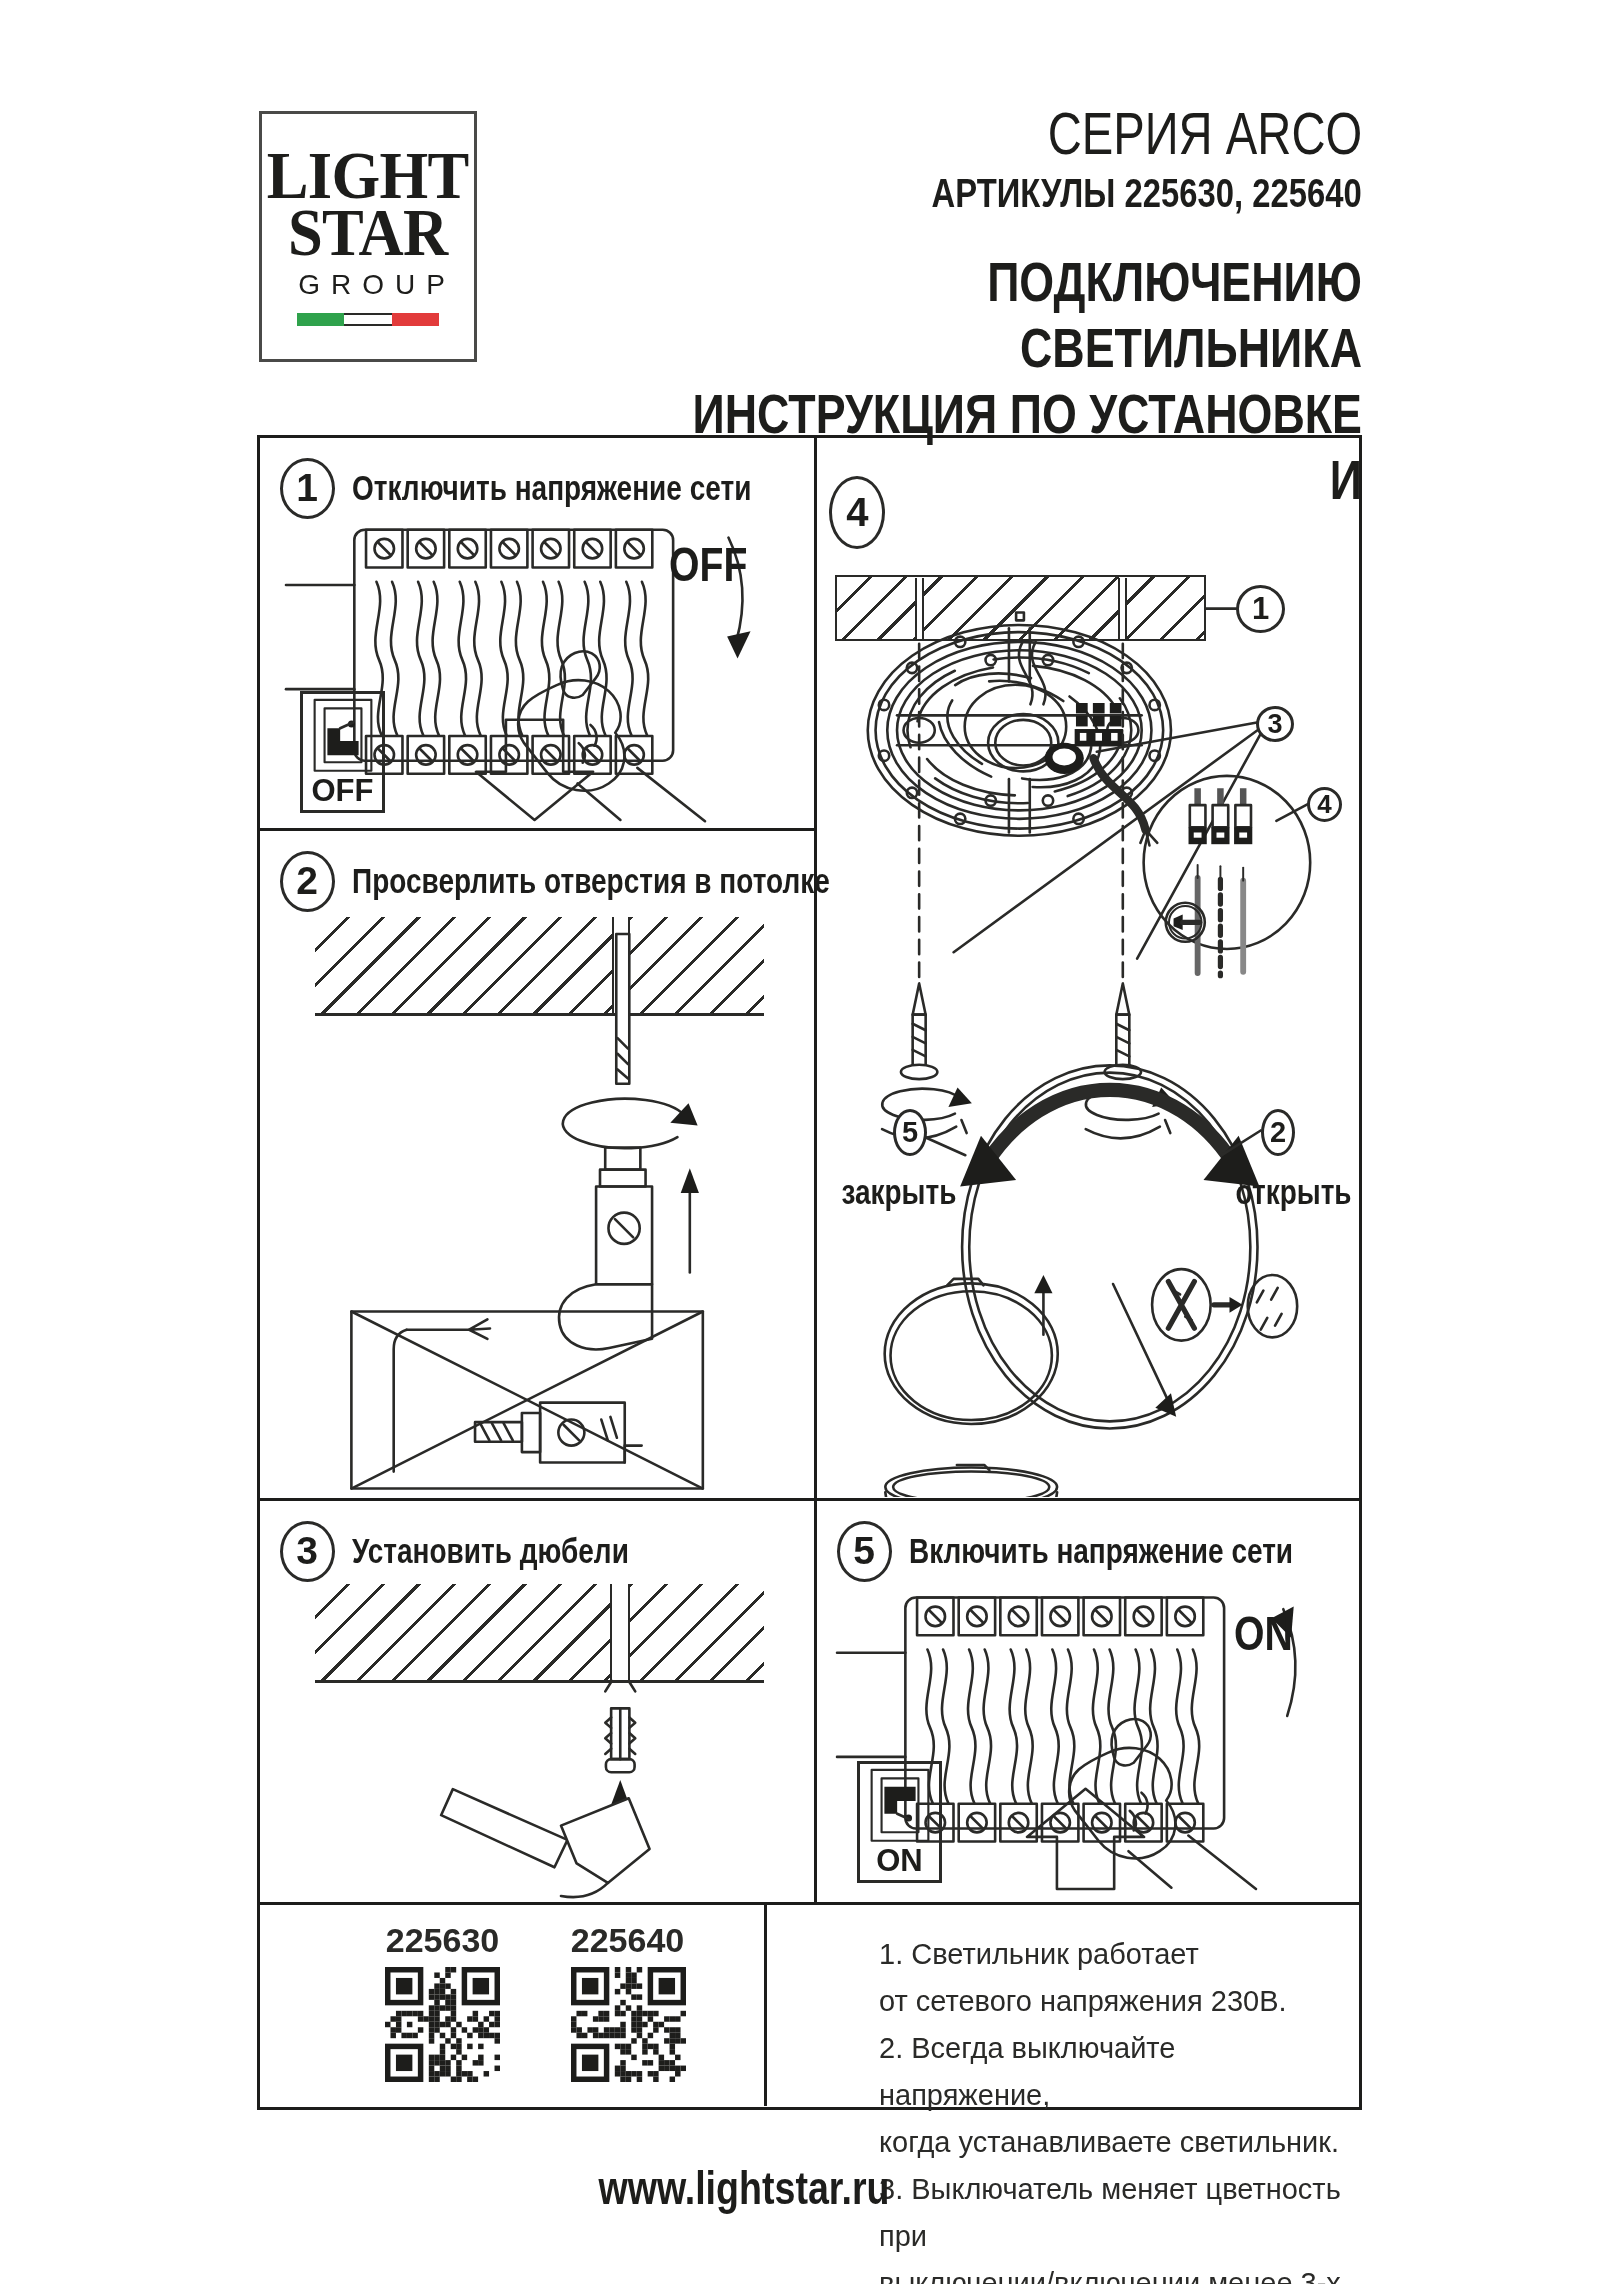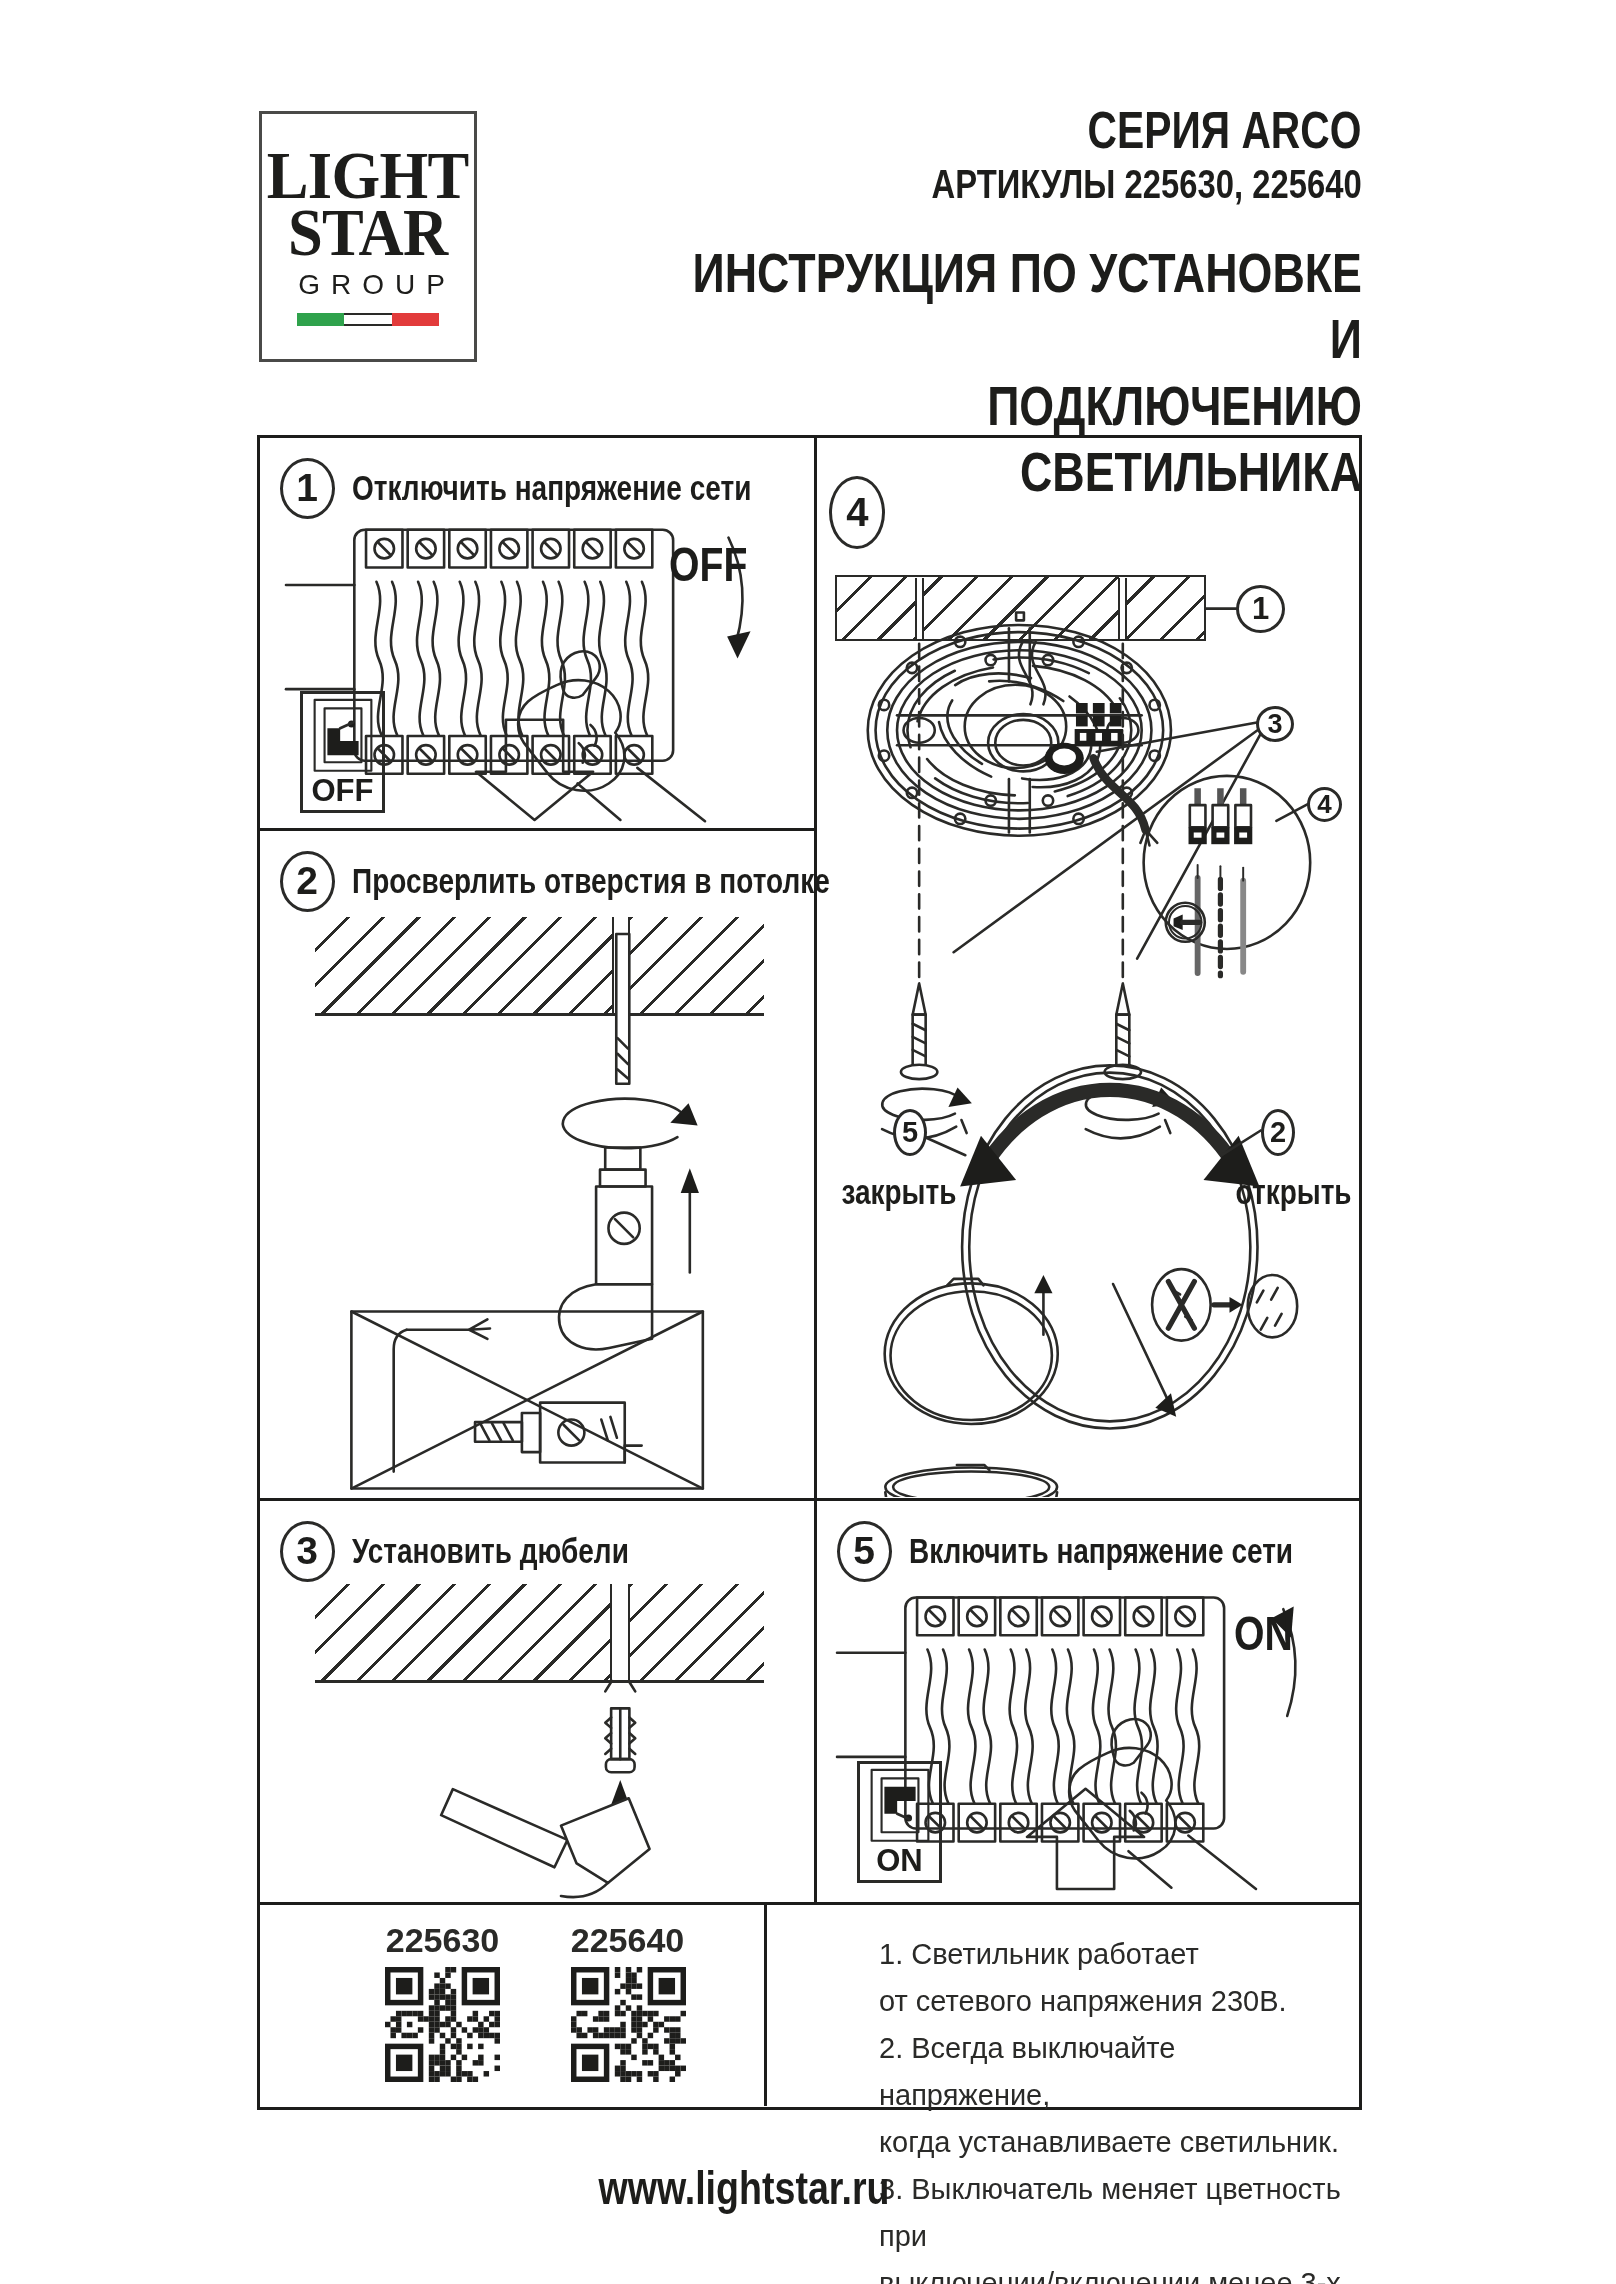--- a/index.html
+++ b/index.html
@@ -12,21 +12,21 @@
 
   
   .logo-box{left:259px;top:111px;width:212px;height:245px;border:3.3px solid #4a4a48;display:flex;flex-direction:column;align-items:center;justify-content:center;}
   .logo-word{font-family:"Liberation Serif","DejaVu Serif",serif;font-weight:bold;font-size:68px;line-height:.83;letter-spacing:-0.7px;transform:scaleX(.92);}
   .logo-group{font-size:28px;letter-spacing:11px;margin-top:9px;margin-left:18px;font-weight:400;}
   .logo-flag{width:142px;height:13px;margin-top:11.7px;display:flex;}
   .logo-flag span{flex:1;}
   .flag-white{border-top:2px solid #2a2a28;border-bottom:2px solid #2a2a28;box-sizing:border-box;}
 
   .title-block{right:254px;top:103px;width:846px;text-align:right;line-height:1.08;}
-  .title-series{font-size:51px;font-weight:bold;}
+  .title-series{font-size:59px;font-weight:normal;}
   .title-articles{font-size:41px;font-weight:bold;margin-top:4px;}
   .title-instruction{font-size:56px;font-weight:bold;margin-top:34px;line-height:1.18;}
 
   
   .sheet{left:257px;top:435px;width:1105px;height:1675px;border:3.3px solid #1d1d1b;box-sizing:border-box;}
   .cell{position:absolute;box-sizing:border-box;}
   .b-r{border-right:3.3px solid #1d1d1b;}
   .b-b{border-bottom:3.3px solid #1d1d1b;}
 
   .step-head{position:absolute;left:19.5px;top:19.5px;display:flex;align-items:center;}
@@ -116,22 +116,22 @@
     <span style="background:#2fa24c"></span>
     <span class="flag-white" style="background:#ffffff"></span>
     <span style="background:#e23b3b"></span>
   </div>
 </div>
 
 <div class="abs title-block">
   <div class="title-series"><span class="cond o-right">СЕРИЯ ARCO</span></div>
   <div class="title-articles"><span class="cond o-right">АРТИКУЛЫ 225630, 225640</span></div>
   <div class="title-instruction">
+    <div><span class="cond o-right">ПОДКЛЮЧЕНИЮ СВЕТИЛЬНИКА</span></div>
     <div><span class="cond o-right">ИНСТРУКЦИЯ ПО УСТАНОВКЕ И</span></div>
-    <div><span class="cond o-right">ПОДКЛЮЧЕНИЮ СВЕТИЛЬНИКА</span></div>
   </div>
 </div>
 
 <div class="abs sheet">
 
   <div class="cell b-r b-b" style="left:0;top:0;width:557px;height:393px;">
     <div class="step-head">
       <div class="num-circle">
           <span>1</span>
         </div>

